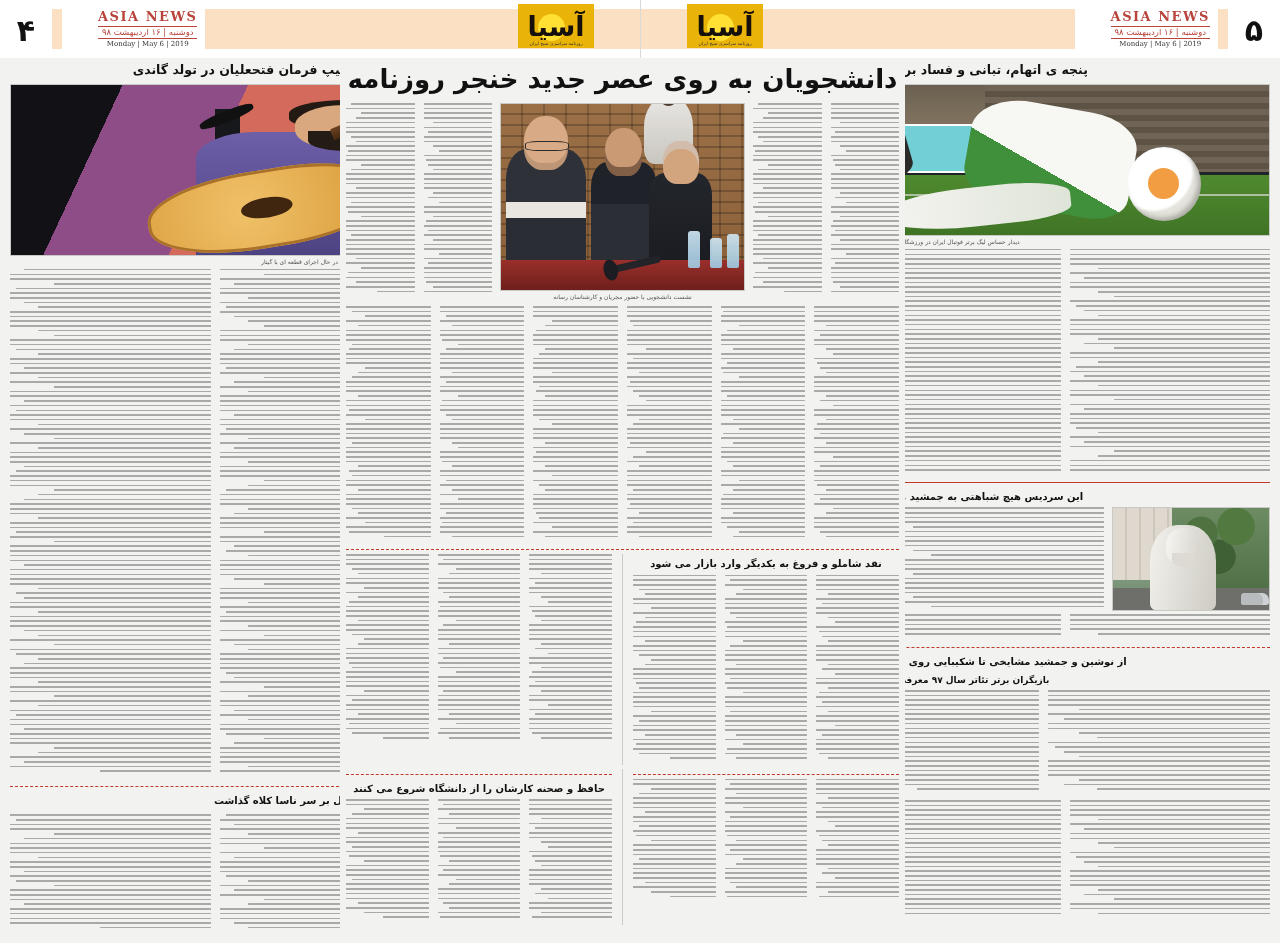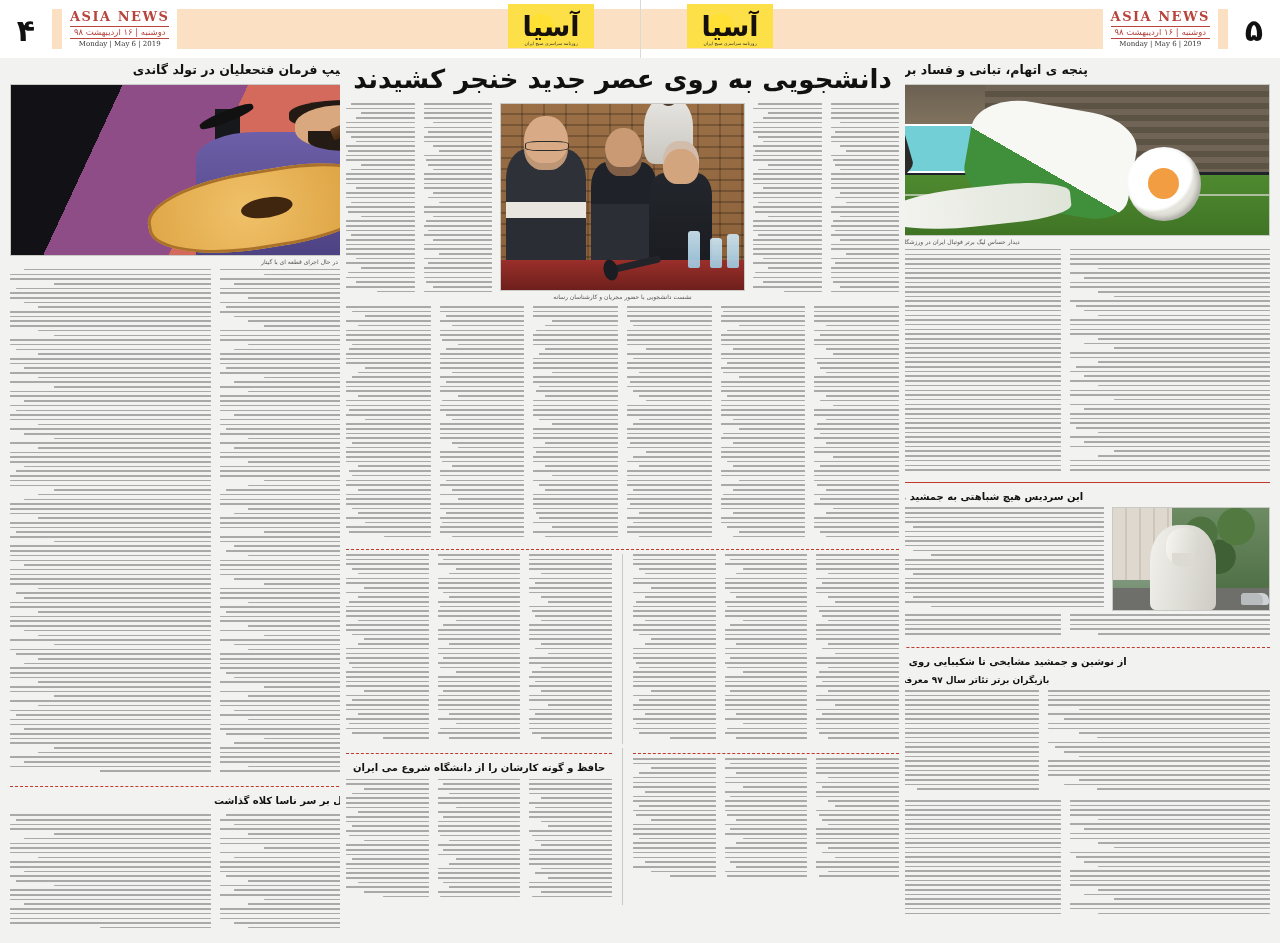--- a/index.html
+++ b/index.html
@@ -50,20 +50,21 @@
   .mast-band {
     width: 10px;
     height: 40px;
     background: #fbe0c4;
   }
 
   .mast-text {
     padding: 0 8px;
     text-align: center;
     line-height: 1.15;
+    margin-left: 28px;
   }
   .mast-title {
     font-family: "DejaVu Serif", "Liberation Serif", serif;
     font-size: 13px;
     letter-spacing: 1.5px;
     color: #b8443c;
     font-weight: bold;
   }
   .mast-date-fa {
     font-size: 8.5px;
@@ -80,26 +81,26 @@
     font-family: "DejaVu Serif", serif;
     margin-top: 1px;
     direction: ltr;
   }
 
   .mast-fill { flex: 1; height: 40px; background: #fbe0c4; position: relative; }
 
   .logo-wrap {
     position: absolute;
     top: 4px;
-    width: 86px;
+    width: 76px;
     height: 44px;
     display: flex;
     align-items: center;
     justify-content: center;
-    background: #fde047;
+    background: #eab308;
   }
   .logo-left  { left: 46px; }
   .logo-right { right: 46px; }
 
   .logo-sun {
     position: absolute;
     width: 27px; height: 27px;
     border-radius: 50%;
     background: #ffe033;
     left: 20px; top: 10px;
@@ -1158,21 +1159,21 @@
             <i></i>
             <i></i>
           </span>
       </div>
     </div>
   </div>
 </div>
 
 <div style="position:absolute; left:340px; top:58px; width:565px; height:885px; background:#f2f2f0; padding:0 6px;">
 
-  <div class="headline hl-main">دانشجویی به روی عصر جدید خنجر کشیدند</div>
+  <div class="headline hl-main">دانشجویان به روی عصر جدید خنجر روزنامه</div>
 
   <div style="display:flex; gap:8px; direction:rtl;">
     <div class="body-cols" style="column-count:2; width:146px; height:196px">
       <span class="faux" id="C1">
           <i></i>
           <i></i>
           <i></i>
           <i></i>
           <i></i>
           <i></i>
@@ -1661,20 +1662,21 @@
         <i></i>
         <i></i>
         <i></i>
       </span>
   </div>
 
   <div class="rule-red"></div>
 
   <div style="display:flex; gap:10px; direction:rtl;">
     <div style="flex:1">
+      <div class="headline hl-small">نقد شاملو و فروغ به یکدیگر وارد بازار می شود</div>
       <div class="body-cols" style="column-count:3; height:190px">
         <span class="faux" id="C4">
             <i></i>
             <i></i>
             <i></i>
             <i></i>
             <i></i>
             <i></i>
             <i></i>
             <i></i>
@@ -2004,21 +2006,21 @@
             <i></i>
             <i></i>
             <i></i>
             <i></i>
           </span>
       </div>
     </div>
     <div style="width:1px; background:#c9c9c6"></div>
     <div style="flex:1">
       <div class="rule-red"></div>
-      <div class="headline hl-small">حافظ و گوته کارشان را از دانشگاه شروع می ایران</div>
+      <div class="headline hl-small">حافظ و صحنه کارشان را از دانشگاه شروع می کنند</div>
       <div class="body-cols" style="column-count:3; height:126px">
         <span class="faux" id="C7">
             <i></i>
             <i></i>
             <i></i>
             <i></i>
             <i></i>
             <i></i>
             <i></i>
             <i></i>

